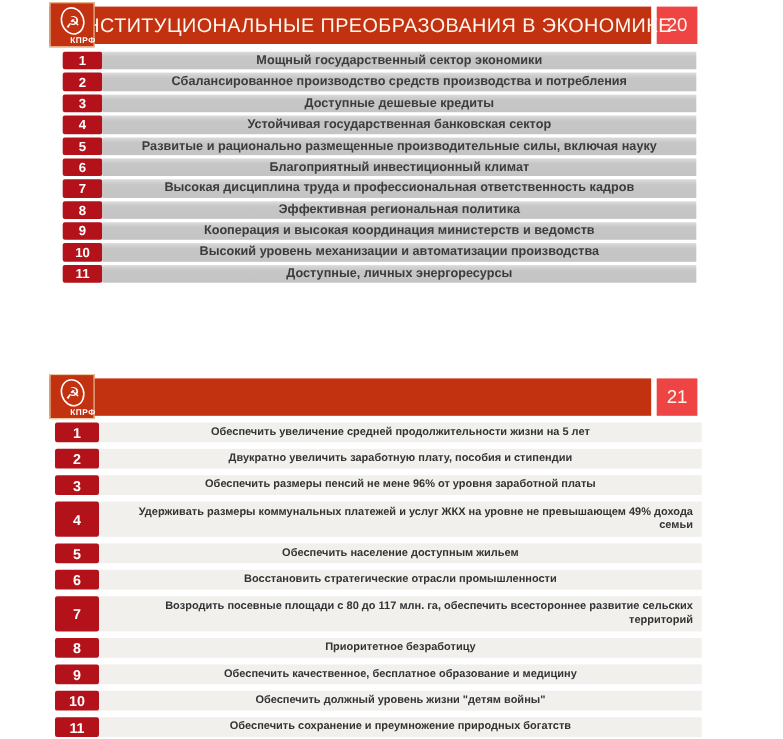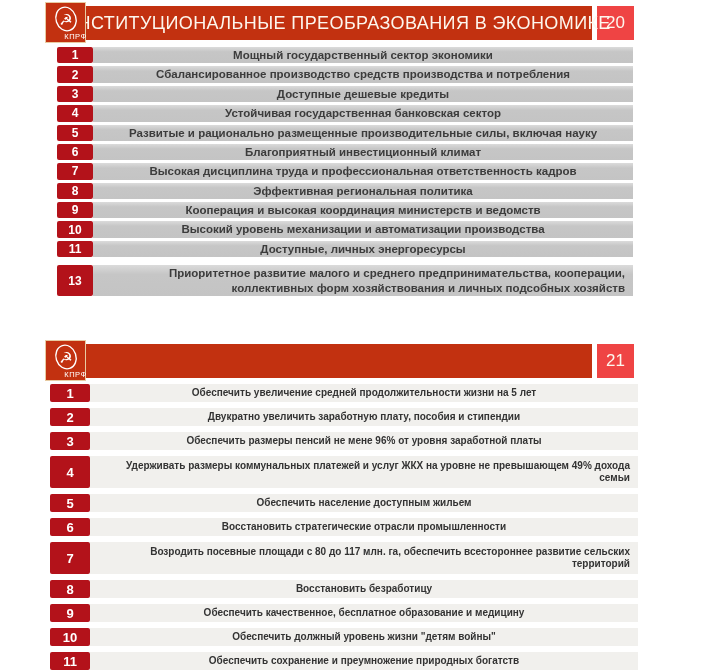--- a/index.html
+++ b/index.html
@@ -26,21 +26,21 @@
     width:37px;background:#ef4444;color:#fdf7ee;font-size:17px;
     display:flex;align-items:center;justify-content:center;
   }
   .logo{
     position:absolute;left:0;top:-4px;width:41px;height:41px;box-sizing:border-box;
     background:#c23110;border:1px solid #e8cba2;
     display:flex;flex-direction:column;align-items:center;justify-content:flex-end;
   }
   .logo svg{position:absolute;top:2px;left:5px;}
   .logo-label{
-    position:relative;color:#fff;font-weight:normal;font-size:7.5px;letter-spacing:.5px;
+    position:relative;color:#fff;font-weight:bold;font-size:7.5px;letter-spacing:.5px;
     padding-bottom:1px;
     padding-left:20px;
   }
 
   
   .rows{display:flex;flex-direction:column;}
   .row{display:flex;align-items:stretch;}
   .num{
     color:#fff;font-weight:bold;background:#b3121a;border-radius:2px;
     display:flex;align-items:center;justify-content:center;flex-shrink:0;
@@ -136,24 +136,20 @@
     <div class="num">10</div>
     <div class="txt">Высокий уровень механизации и автоматизации производства</div>
   </div>
 
   <div class="row">
     <div class="num">11</div>
     <div class="txt">Доступные, личных энергоресурсы</div>
   </div>
 
 
-  <div class="row">
-    <div class="num">13</div>
-    <div class="txt">Приоритетное развитие малого и среднего предпринимательства, кооперации, коллективных форм хозяйствования и личных подсобных хозяйств</div>
-  </div>
 </div>
   </section>
 
   <section class="slide slide-b">
     <div class="header">
       <div class="banner">
         <div class="logo">
           <svg width="30" height="30" viewBox="0 0 30 30">
             <ellipse cx="15" cy="14" rx="10" ry="12" fill="none" stroke="#ffffff" stroke-width="1.4" transform="rotate(-18 15 14)"></ellipse>
             <text x="15" y="20" text-anchor="middle" font-size="15" fill="#ffffff" font-family="DejaVu Sans, sans-serif">☭</text>
@@ -194,21 +190,21 @@
     <div class="txt">Восстановить стратегические отрасли промышленности</div>
   </div>
 
   <div class="row">
     <div class="num">7</div>
     <div class="txt">Возродить посевные площади с 80 до 117 млн. га, обеспечить всестороннее развитие сельских территорий</div>
   </div>
 
   <div class="row">
     <div class="num">8</div>
-    <div class="txt">Восстановить безработицу</div>
+    <div class="txt">Приоритетное безработицу</div>
   </div>
 
   <div class="row">
     <div class="num">9</div>
     <div class="txt">Обеспечить качественное, бесплатное образование и медицину</div>
   </div>
 
   <div class="row">
     <div class="num">10</div>
     <div class="txt">Обеспечить должный уровень жизни "детям войны"</div>

